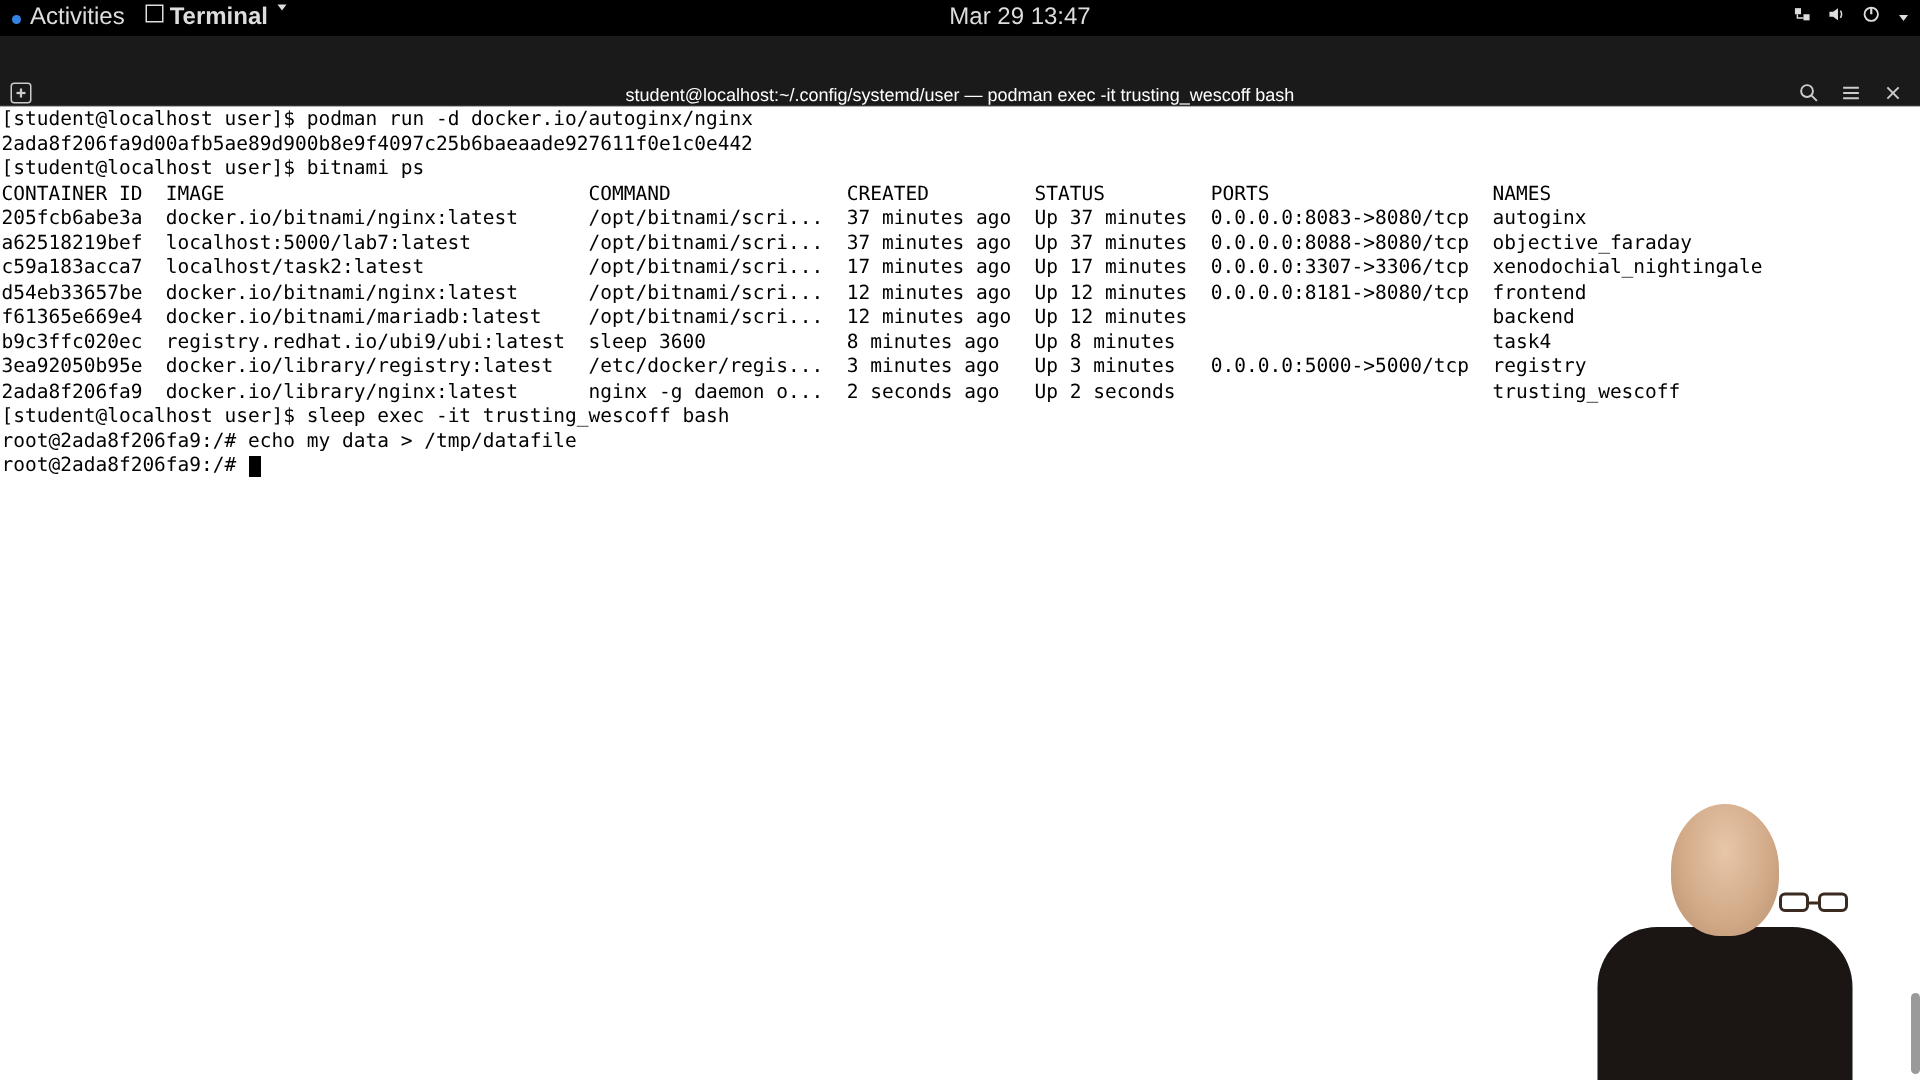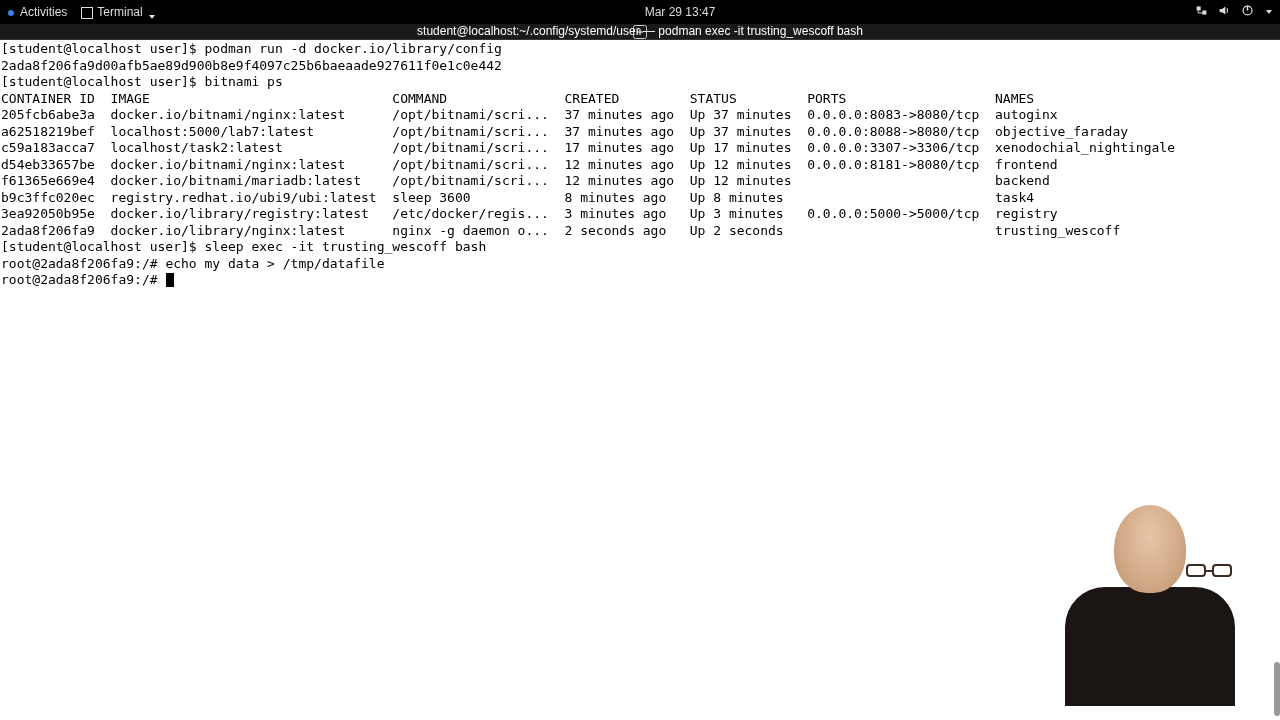--- a/index.html
+++ b/index.html
@@ -6,51 +6,50 @@
   html, body { width: 1280px; height: 720px; overflow: hidden; font-family: sans-serif; }
   body { background: #fff; }
 
   
   .topbar {
     height: 24px;
     background: #000;
     color: #ddd;
     display: flex;
     align-items: center;
-    font-size: 12px;
+    font-size: 16px;
     padding: 0 8px;
     position: relative;
   }
   .topbar .left-group { display: flex; align-items: center; gap: 14px; }
   .topbar .left-group .dot {
     width: 6px; height: 6px; border-radius: 50%; background: #3584e4; display: inline-block; margin-right: 6px;
   }
-  .topbar .term-btn { display: flex; align-items: flex-end; gap: 4px; }
+  .topbar .term-btn { display: flex; align-items: flex-start; gap: 4px; font-weight: bold; }
   .topbar .term-icon {
     width: 12px; height: 12px; border: 1px solid #ddd; display: inline-block;
   }
   .topbar .center {
     position: absolute; left: 50%; transform: translateX(-50%);
     font-weight: 500;
     margin-left: 40px;
   }
   .topbar .right-group {
     margin-left: auto; display: flex; align-items: center; gap: 10px;
   }
   .tri-down {
     width: 0; height: 0; border-left: 3px solid transparent; border-right: 3px solid transparent; border-top: 4px solid #ddd; display: inline-block; margin-left: 2px;
   }
 
   
   .term-titlebar {
-    height: 16px; background: #1a1a1a; color: #ddd;
-    display: flex; align-items: center; font-size: 12px;
+    height: 47px; background: #1a1a1a; color: #ddd;
+    display: flex; align-items: flex-end; font-size: 12px;
     border-bottom: 1px solid #333;
     position: relative;
-    flex-direction: column;
   }
   .term-titlebar .new-tab {
     width: 28px; display: flex; justify-content: center; align-items: center;
     font-size: 14px;
   }
   .term-titlebar .title {
     position: absolute; left: 50%; transform: translateX(-50%);
     font-weight: 500; color: #fff; font-size: 12px;
   }
   .term-titlebar .right-ctrls {
@@ -168,21 +167,21 @@
     </span>
     <span class="icon-btn">
       <svg width="12" height="12" viewBox="0 0 16 16">
           <line x1="3" y1="3" x2="13" y2="13" stroke="#ccc" stroke-width="1.8"></line>
           <line x1="13" y1="3" x2="3" y2="13" stroke="#ccc" stroke-width="1.8"></line>
         </svg>
     </span>
   </div>
 </div>
 
-<div class="terminal"><span>[student@localhost user]$ </span><span>podman run -d docker.io/library/config</span>
+<div class="terminal"><span>[student@localhost user]$ </span><span>podman run -d docker.io/autoginx/nginx</span>
 <span>2ada8f206fa9d00afb5ae89d900b8e9f4097c25b6baeaade927611f0e1c0e442</span>
 <span>[student@localhost user]$ </span><span>bitnami ps</span>
 <span id="ps-table">CONTAINER ID  IMAGE                               COMMAND               CREATED         STATUS         PORTS                   NAMES
 205fcb6abe3a  docker.io/bitnami/nginx:latest      /opt/bitnami/scri...  37 minutes ago  Up 37 minutes  0.0.0.0:8083-&gt;8080/tcp  autoginx
 a62518219bef  localhost:5000/lab7:latest          /opt/bitnami/scri...  37 minutes ago  Up 37 minutes  0.0.0.0:8088-&gt;8080/tcp  objective_faraday
 c59a183acca7  localhost/task2:latest              /opt/bitnami/scri...  17 minutes ago  Up 17 minutes  0.0.0.0:3307-&gt;3306/tcp  xenodochial_nightingale
 d54eb33657be  docker.io/bitnami/nginx:latest      /opt/bitnami/scri...  12 minutes ago  Up 12 minutes  0.0.0.0:8181-&gt;8080/tcp  frontend
 f61365e669e4  docker.io/bitnami/mariadb:latest    /opt/bitnami/scri...  12 minutes ago  Up 12 minutes                          backend
 b9c3ffc020ec  registry.redhat.io/ubi9/ubi:latest  sleep 3600            8 minutes ago   Up 8 minutes                           task4
 3ea92050b95e  docker.io/library/registry:latest   /etc/docker/regis...  3 minutes ago   Up 3 minutes   0.0.0.0:5000-&gt;5000/tcp  registry

